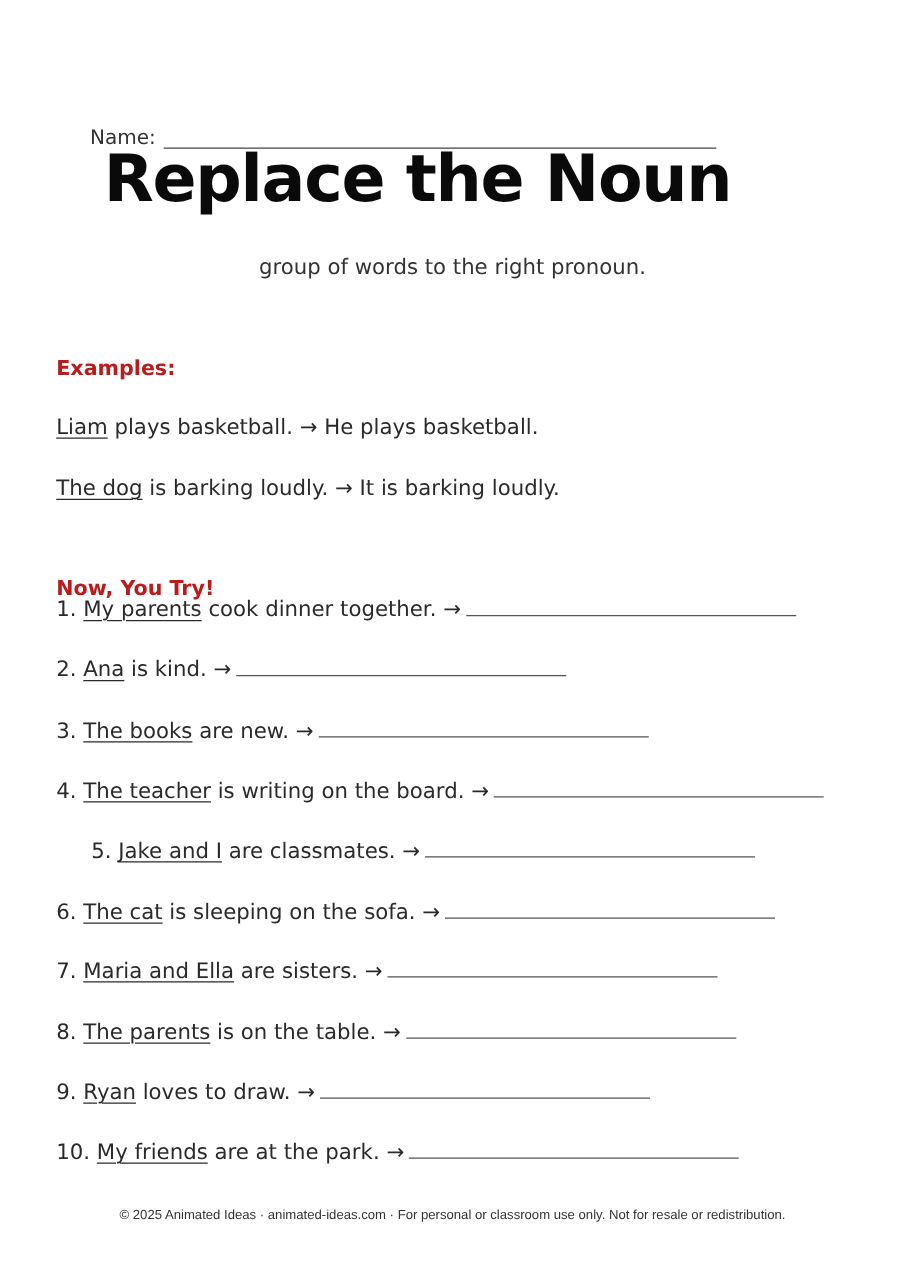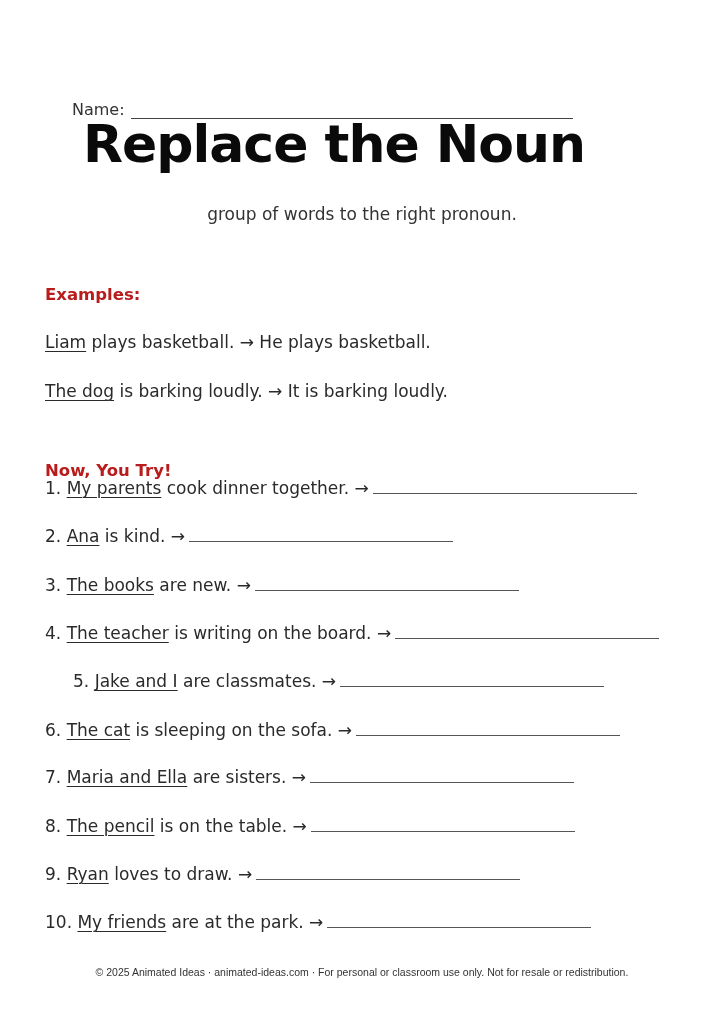--- a/index.html
+++ b/index.html
@@ -54,21 +54,21 @@
 <div class="line" style="top:671px;margin-left:28px;">
   <span>5. </span><span class="u">Jake and I</span><span> are classmates. →</span><span class="blank" style="width:264px;"></span>
 </div>
 <div class="line" style="top:720px;">
   <span>6. </span><span class="u">The cat</span><span> is sleeping on the sofa. →</span><span class="blank" style="width:264px;"></span>
 </div>
 <div class="line" style="top:767px;">
   <span>7. </span><span class="u">Maria and Ella</span><span> are sisters. →</span><span class="blank" style="width:264px;"></span>
 </div>
 <div class="line" style="top:816px;">
-  <span>8. </span><span class="u">The pencil</span><span> is on the table. →</span><span class="blank" style="width:264px;"></span>
+  <span>8. </span><span class="u">The parents</span><span> is on the table. →</span><span class="blank" style="width:264px;"></span>
 </div>
 <div class="line" style="top:864px;">
   <span>9. </span><span class="u">Ryan</span><span> loves to draw. →</span><span class="blank" style="width:264px;"></span>
 </div>
 <div class="line" style="top:912px;">
   <span>10. </span><span class="u">My friends</span><span> are at the park. →</span><span class="blank" style="width:264px;"></span>
 </div>
 
 <div class="footer">© 2025 Animated Ideas · animated-ideas.com · For personal or classroom use only. Not for resale or redistribution.</div>
 

